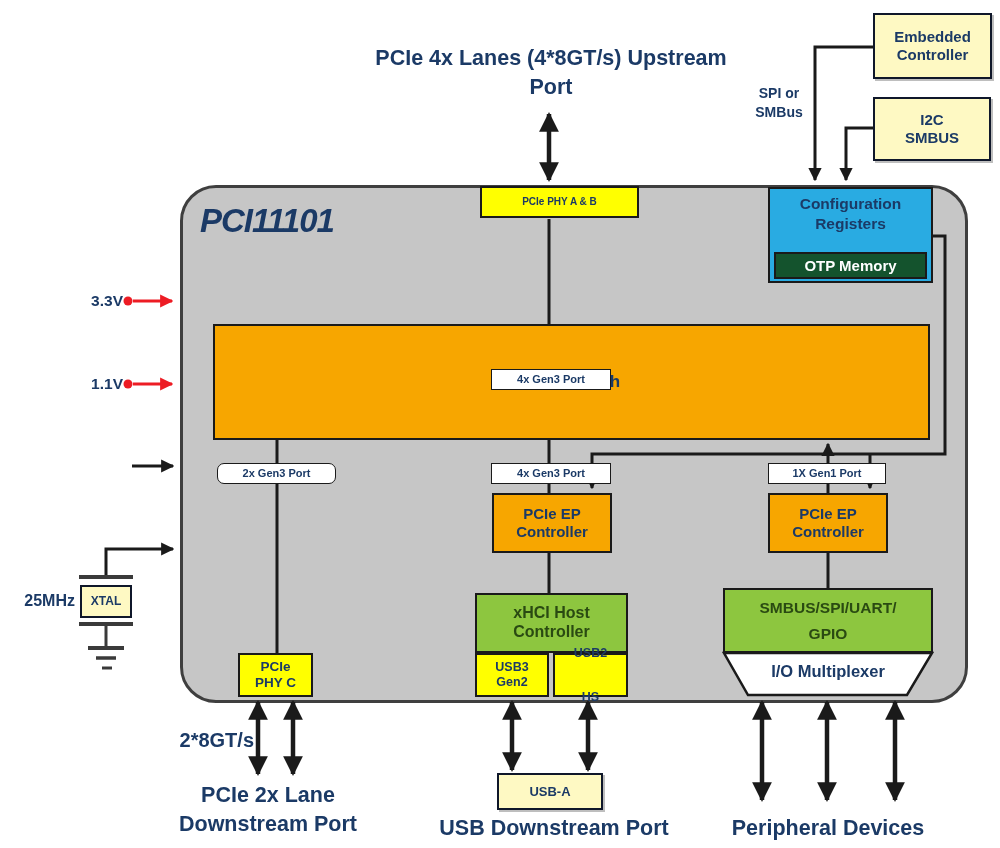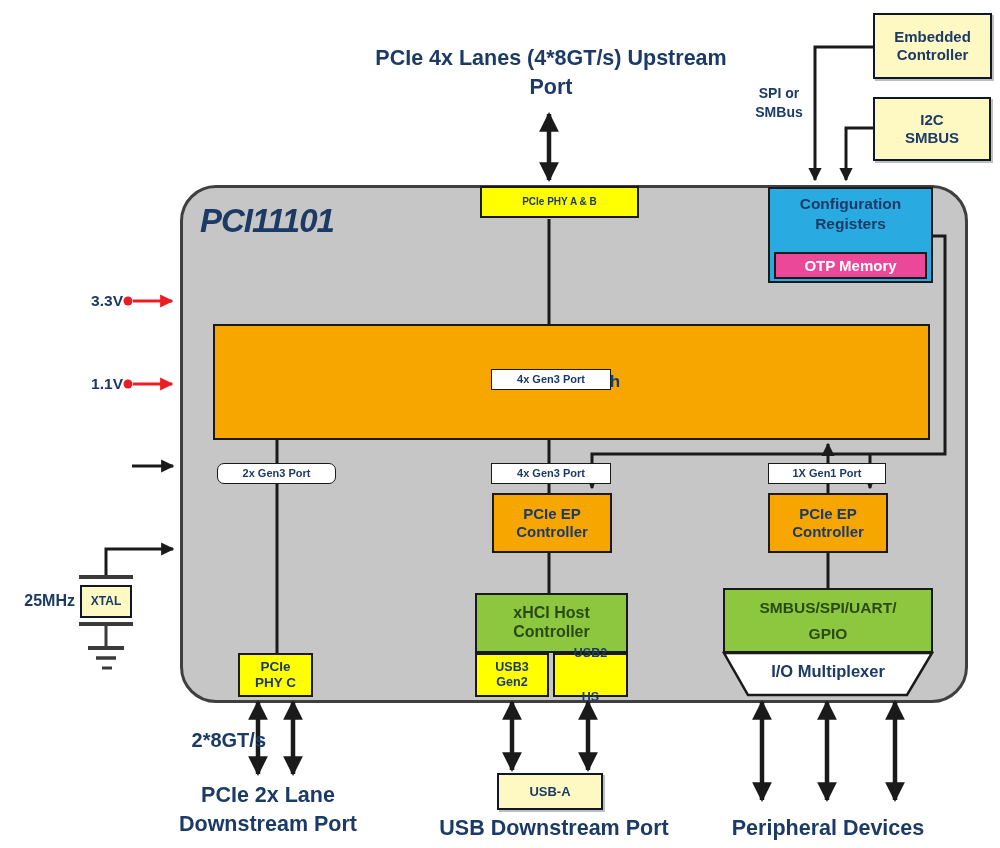--- a/index.html
+++ b/index.html
@@ -106,21 +106,21 @@
   </div>
 
   <div class="box yellow navy" style="left:468px;top:186px;width:159px;height:32px;font-size:10px;margin-left:12px;">
     <span>PCIe PHY A &amp; B</span>
   </div>
 
   <div class="box blue navy" style="left:768px;top:187px;width:165px;height:96px;font-size:15.5px;justify-content:flex-start;padding-top:5px;line-height:20px;">
     <span>Configuration</span>
     <span>Registers</span>
   </div>
-  <div class="box" style="left:774px;top:252px;width:153px;height:27px;font-size:15px;background:#ec4899;color:#ffffff;">
+  <div class="box" style="left:774px;top:252px;width:153px;height:27px;font-size:15px;background:#14532d;color:#ffffff;">
     <span>OTP Memory</span>
   </div>
 
   <div class="box orange navy" style="left:213px;top:324px;width:717px;height:116px;font-size:17px;">
     <span>PCIe Switch</span>
   </div>
 
   <div class="box whitebox navy port" style="left:491px;top:325px;width:120px;height:21px;border-width:1.5px;">
     <span>4x Gen3 Port</span>
   </div>
@@ -187,21 +187,21 @@
 
   <div class="abs navy" style="left:8px;top:592px;width:67px;font-size:16px;text-align:right;">25MHz</div>
   <div class="box ext navy" style="left:80px;top:585px;width:52px;height:33px;font-size:12px;box-shadow:none;">
     <span>XTAL</span>
   </div>
 
   <div class="box ext navy" style="left:497px;top:773px;width:106px;height:37px;font-size:13px;">
     <span>USB-A</span>
   </div>
 
-  <div class="abs navy" style="left:159px;top:729px;width:107px;font-size:20px;text-align:right;">2*8GT/s</div>
+  <div class="abs navy" style="left:147px;top:729px;width:107px;font-size:20px;text-align:right;">2*8GT/s</div>
   <div class="caption" style="left:143px;top:781px;width:250px;font-size:21.5px;line-height:29px;">
     <span>PCIe 2x Lane</span>
     <span>Downstream Port</span>
   </div>
   <div class="caption" style="left:424px;top:816px;width:260px;font-size:21.5px;">USB Downstream Port</div>
   <div class="caption" style="left:713px;top:816px;width:230px;font-size:21.5px;">Peripheral Devices</div>
 
 </div>
 
 </body></html>

